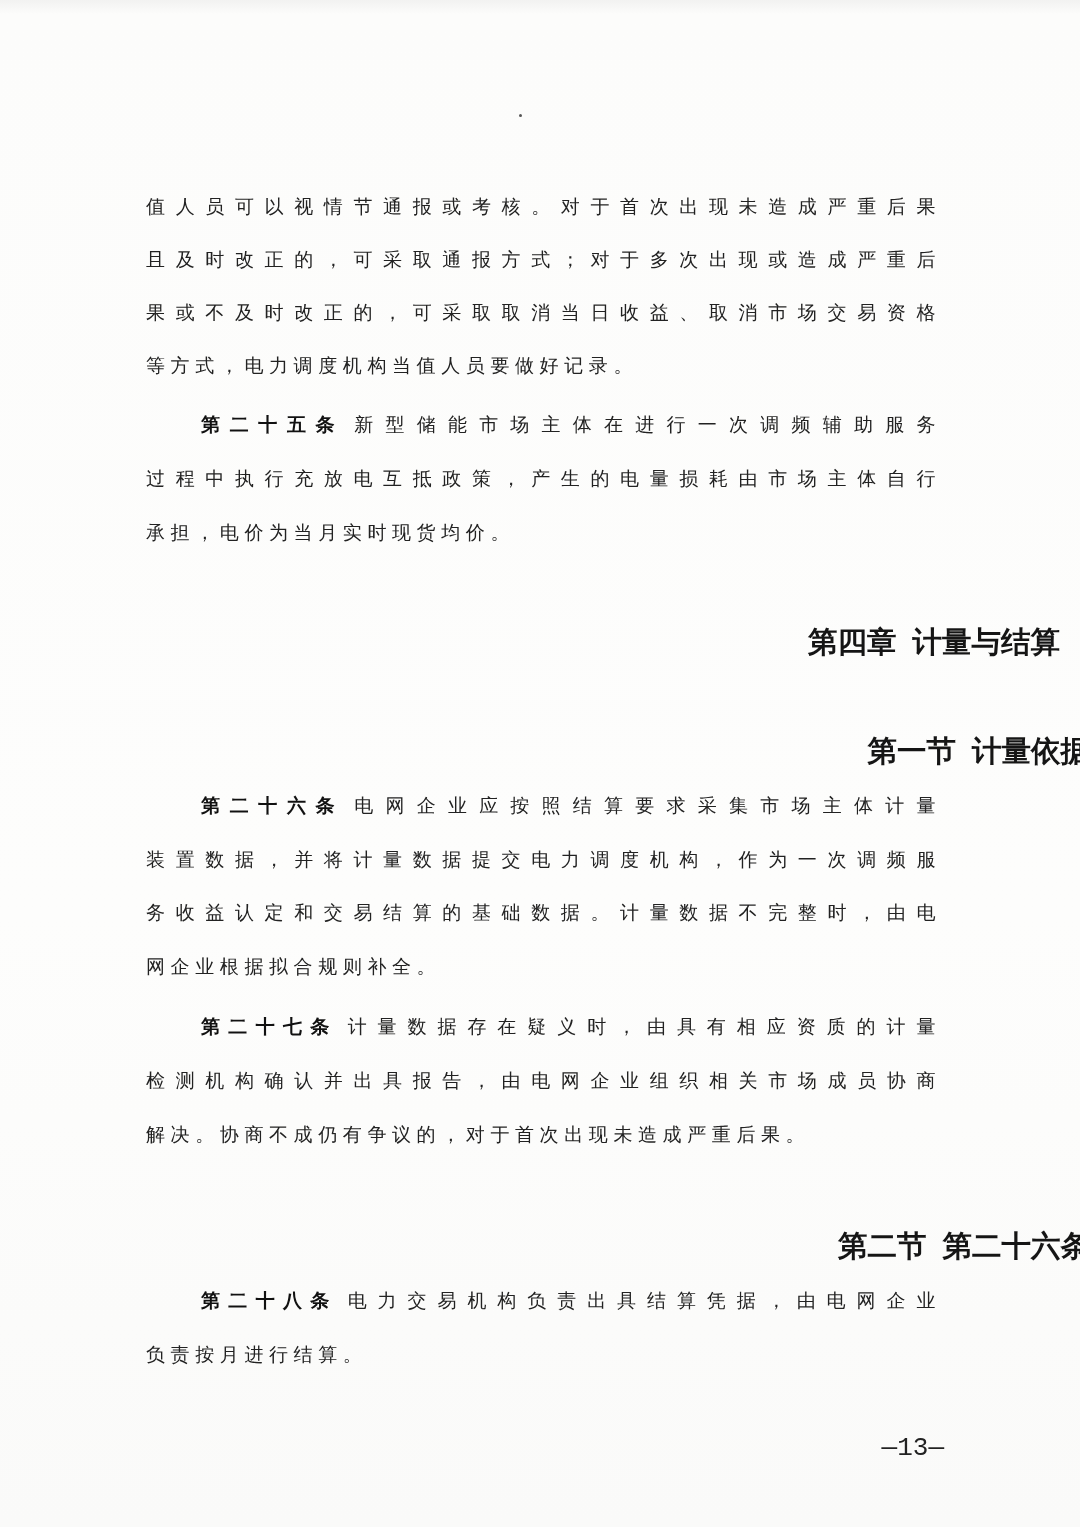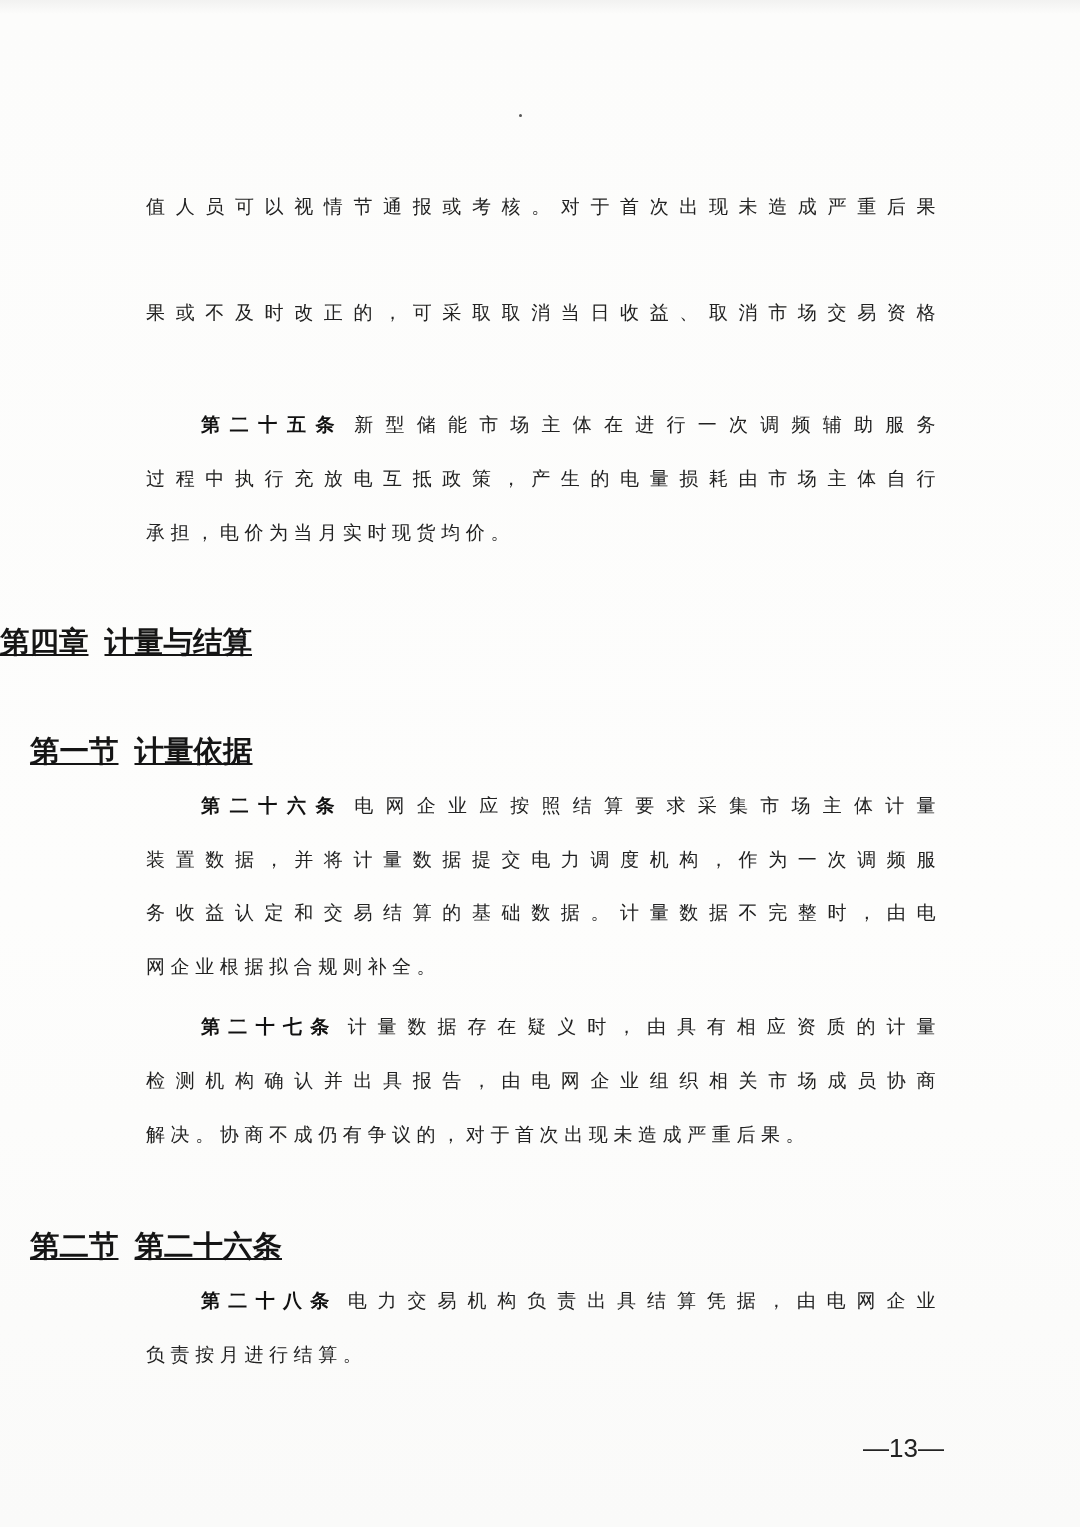--- a/index.html
+++ b/index.html
@@ -51,47 +51,48 @@
     .article-no {
       font-weight: bold;
       color: #111;
       letter-spacing: 3px;
       margin-right: 10px;
     }
     .heading {
       position: absolute;
       left: 0;
       width: 1060px;
-      text-align: left;
+      text-align: right;
       font-weight: bold;
       font-size: 29.5px;
       line-height: 40px;
       color: #151515;
-      text-decoration: underline;
     }
     .heading .gap { display: inline-block; width: 16px; }
     .page-number {
       position: absolute;
       right: 136px;
       top: 1433px;
-      font-family: Liberation Sans, sans-serif;
+      font-family: Liberation Mono, monospace;
       font-size: 26px;
       color: #222;
       letter-spacing: 0px;
     }
   </style>
 </head>
 <body>
 
 <div class="page">
 
   <div class="speck" style="left:519px; top:114px;"></div>
 
   <div class="line" style="top:186px;">值人员可以视情节通报或考核。对于首次出现未造成严重后果</div>
+  <div class="line" style="top:239px;">且及时改正的，可采取通报方式；对于多次出现或造成严重后</div>
   <div class="line" style="top:292px;">果或不及时改正的，可采取取消当日收益、取消市场交易资格</div>
+  <div class="line last" style="top:345px;">等方式，电力调度机构当值人员要做好记录。</div>
 
   <div class="line" style="top:458px;">过程中执行充放电互抵政策，产生的电量损耗由市场主体自行</div>
   <div class="line indent" style="top:404px;">
     <span class="article-no">第二十五条</span><span>新型储能市场主体在进行一次调频辅助服务</span>
   </div>
   <div class="line last" style="top:512px;">承担，电价为当月实时现货均价。</div>
 
   <div class="heading" style="top:622px;">
     <span>第四章</span><span class="gap"></span><span>计量与结算</span>
   </div>

